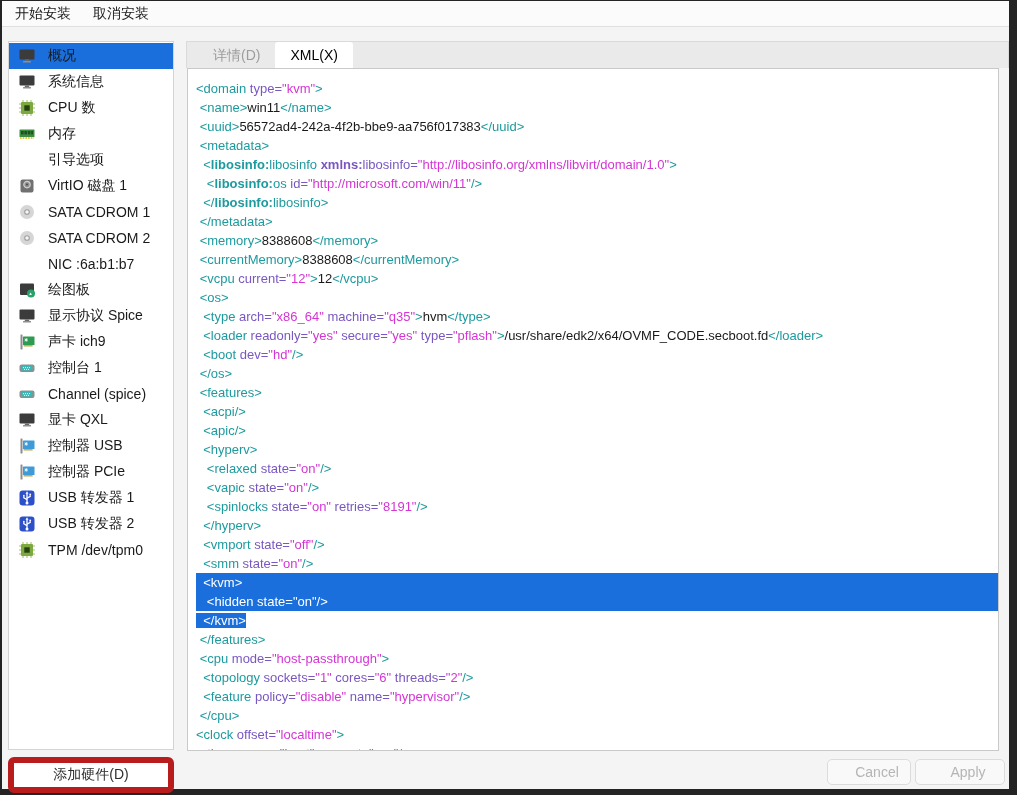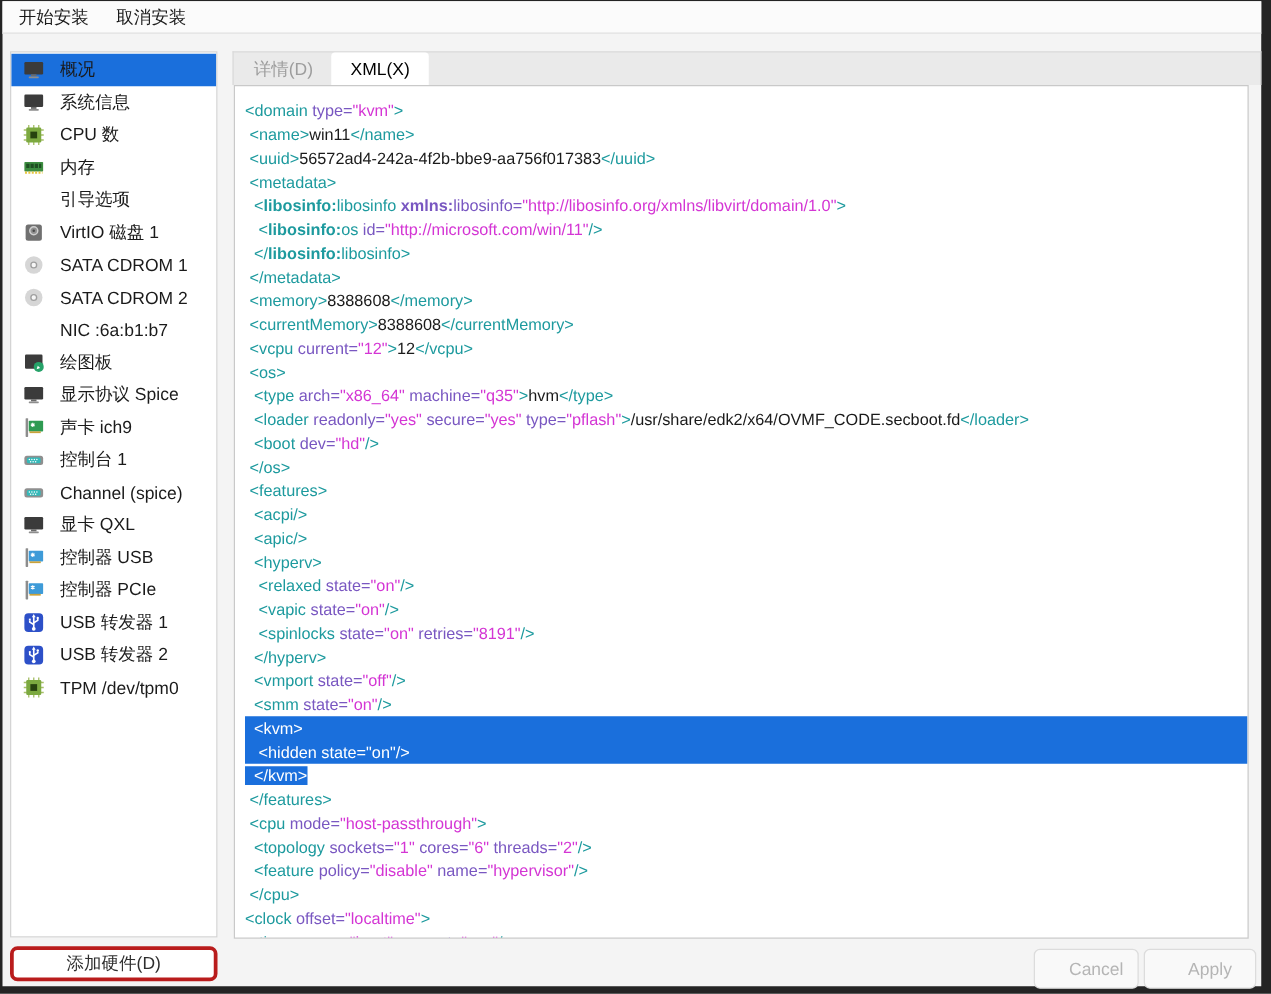--- a/index.html
+++ b/index.html
@@ -26,31 +26,31 @@
   .sidebar {
     position:absolute; left:6px; top:40px; width:166px; height:709px;
     background:#ffffff; border:1px solid #d4d4d4; overflow:hidden; padding-top:1px;
   }
   .side-row { height:26px; display:flex; align-items:center; padding-left:8px; }
   .side-row.selected { background:var(--accent); }
   .side-icon { width:19px; height:18px; flex:0 0 19px; display:flex; align-items:center; justify-content:center; }
   .side-label { font-size:14px; color:#1a1a1a; margin-left:12px; white-space:nowrap; }
 
   .add-hw-btn {
-    position:absolute; left:6px; top:756px; width:166px; height:28px;
-    background:#ffffff; border:3px solid #b91c1c; border-radius:6px;
+    position:absolute; left:6px; top:756px; width:166px; height:36px;
+    background:#ffffff; border:6px solid #b91c1c; border-radius:6px;
     font-size:14px; color:#2e2e2e; display:flex; align-items:center; justify-content:center;
     cursor:default;
   }
 
   
   .tabbar {
     position:absolute; left:184px; top:40px; width:823px; height:27px;
     background:#eaeaea; border:1px solid #dadada; border-bottom:none;
-    display:flex; align-items:stretch; padding-left:1px;
+    display:flex; align-items:stretch; padding-left:11px;
   }
   .tab { font-size:14px; padding:0 15px; line-height:26px; color:#9d9d9d; cursor:default; }
   .tab.active {
     background:#ffffff; color:#000000; border-radius:3px 3px 0 0; margin-top:0px;
   }
 
   
   .editor {
     position:absolute; left:185px; top:67px; width:812px; height:683px;
     background:#ffffff; border:1px solid #c9c9c9;
@@ -65,21 +65,21 @@
   .attrb{ color:var(--xml-attr); font-weight:bold; }
   .val  { color:var(--xml-val); }
   .txt  { color:#1a1a1a;margin-top:8px; }
   .line.sel-full { background:var(--sel); }
   .line.sel-full span { color:#ffffff !important; }
   .sel-span { background:var(--sel); }
   .sel-span span { color:#ffffff !important; }
 
   
   .action-btn {
-    position:absolute; top:758px; height:32px; border-radius:5px;
+    position:absolute; top:758px; height:26px; border-radius:5px;
     background:#f9f9f9; border:1px solid #dcdcdc;
     font-size:14px; color:#b5b5b5; display:flex; align-items:center; justify-content:center;
     cursor:default;
     padding-left:16px;
   }
   .btn-cancel { right:98px; width:84px; }
   .btn-apply  { right:4px;  width:90px; }
 </style>
 </head>
 <body>

